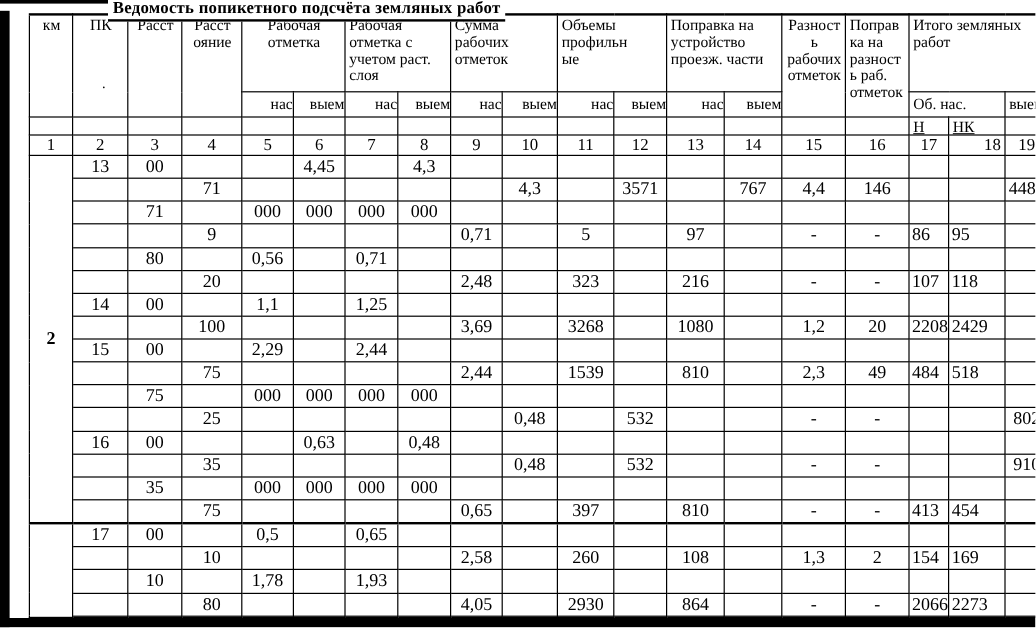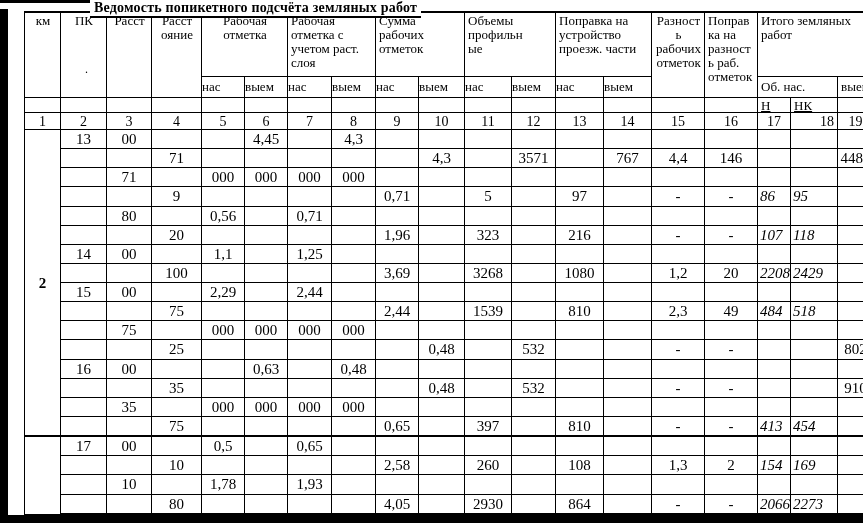--- a/index.html
+++ b/index.html
@@ -25,31 +25,31 @@
     border:1px solid #000; padding:0; overflow:hidden;
     font-weight:normal; background:#fff;
   }
   
   tr.rowA th {
     height:62px; vertical-align:top; text-align:left;
     font-size:13px; line-height:14px; white-space:pre-line; padding:1px 2px 0 3px;
   }
   tr.rowA th.ctr { text-align:center; }
   
-  tr.rowB th { height:20px; font-size:13px; line-height:14px; text-align:left; vertical-align:middle; }
+  tr.rowB th { height:20px; font-size:13px; line-height:14px; text-align:right; vertical-align:middle; }
   tr.rowB th.al { text-align:left; padding-left:3px;margin-left:40px; }
   
   tr.rowC td { height:14px; font-size:13px; line-height:13px; text-align:left; padding-left:3px; }
   tr.rowC td span { text-decoration:underline; }
   
   tr.rowD td { height:16px; font-size:14px; line-height:15px; text-align:center; }
   tr.rowD td.ar { text-align:right; padding-right:3px; }
   
   tbody td { font-size:15px; line-height:16px; text-align:center; vertical-align:middle; }
-  tbody td.al { text-align:left; padding-left:2px;font-style:italic; }
+  tbody td.al { text-align:left; padding-left:2px; }
   tbody td.km-cell { font-weight:bold; text-align:center; vertical-align:middle; font-size:15px; }
   tbody tr.km-break td { border-top-width:2px; }
   .stray-dot { position:absolute; left:85px; top:62px; font-size:12px; z-index:4; }
 </style>
 </head>
 <body>
 
 <div class="page">
   <div class="bar-left"></div>
   <div class="bar-bottom"></div>
@@ -274,21 +274,21 @@
           <td></td>
         </tr>
         <tr>
           <td></td>
           <td></td>
           <td>20</td>
           <td></td>
           <td></td>
           <td></td>
           <td></td>
-          <td>1,96</td>
+          <td>2,48</td>
           <td></td>
           <td>323</td>
           <td></td>
           <td>216</td>
           <td></td>
           <td>-</td>
           <td>-</td>
           <td class="al">107</td>
           <td class="al">118</td>
           <td></td>

